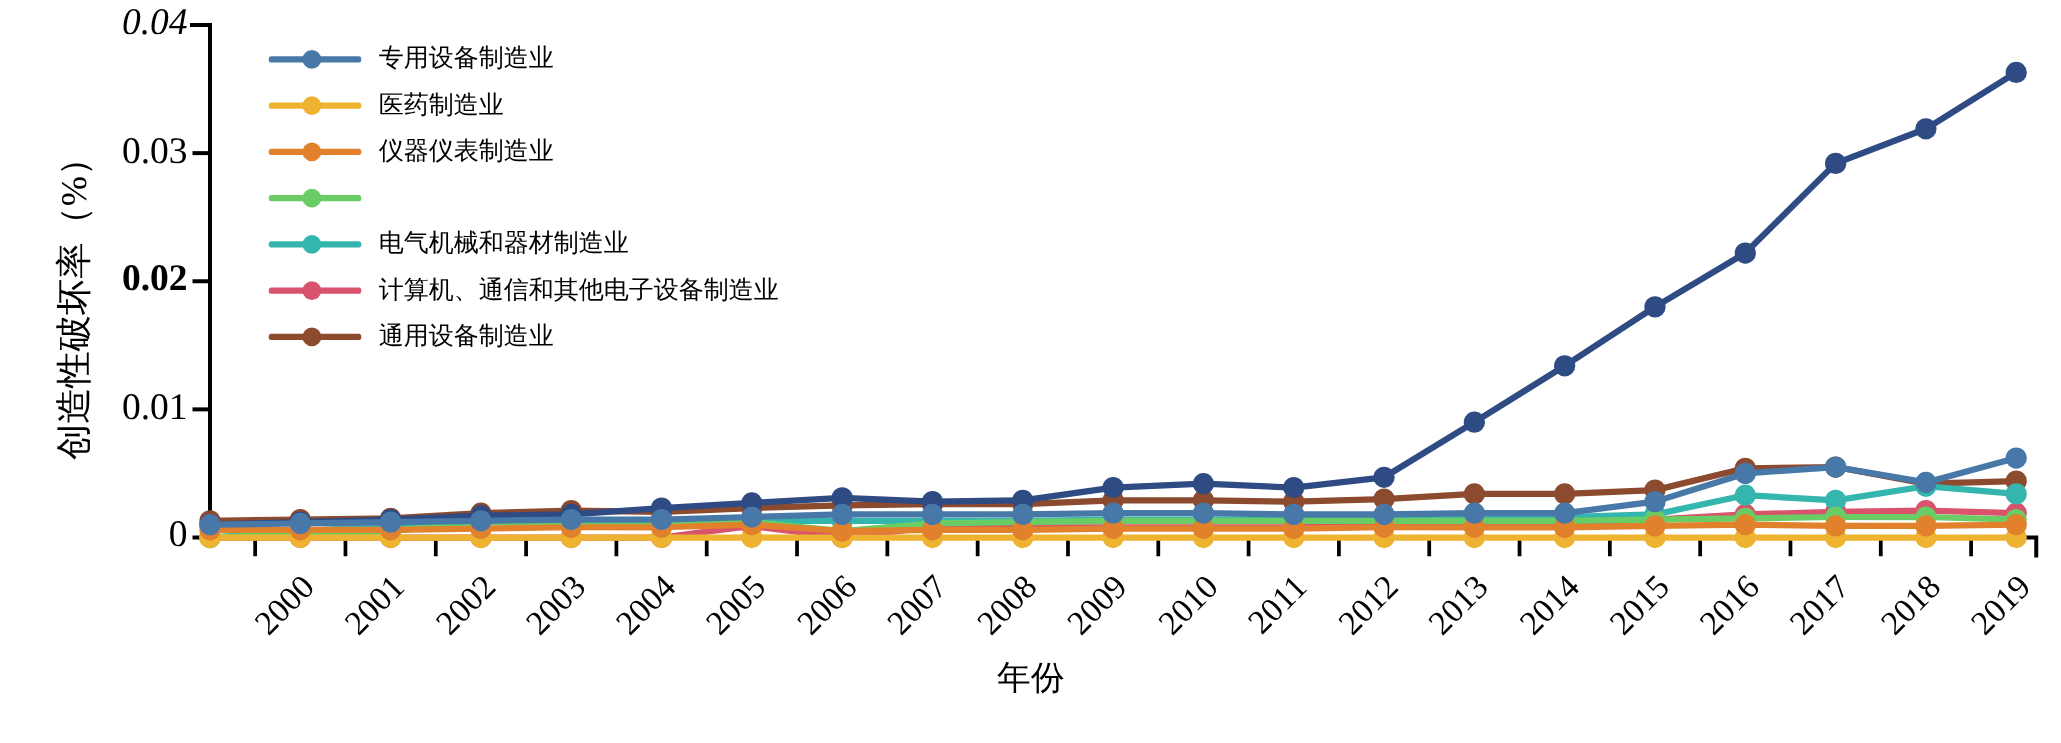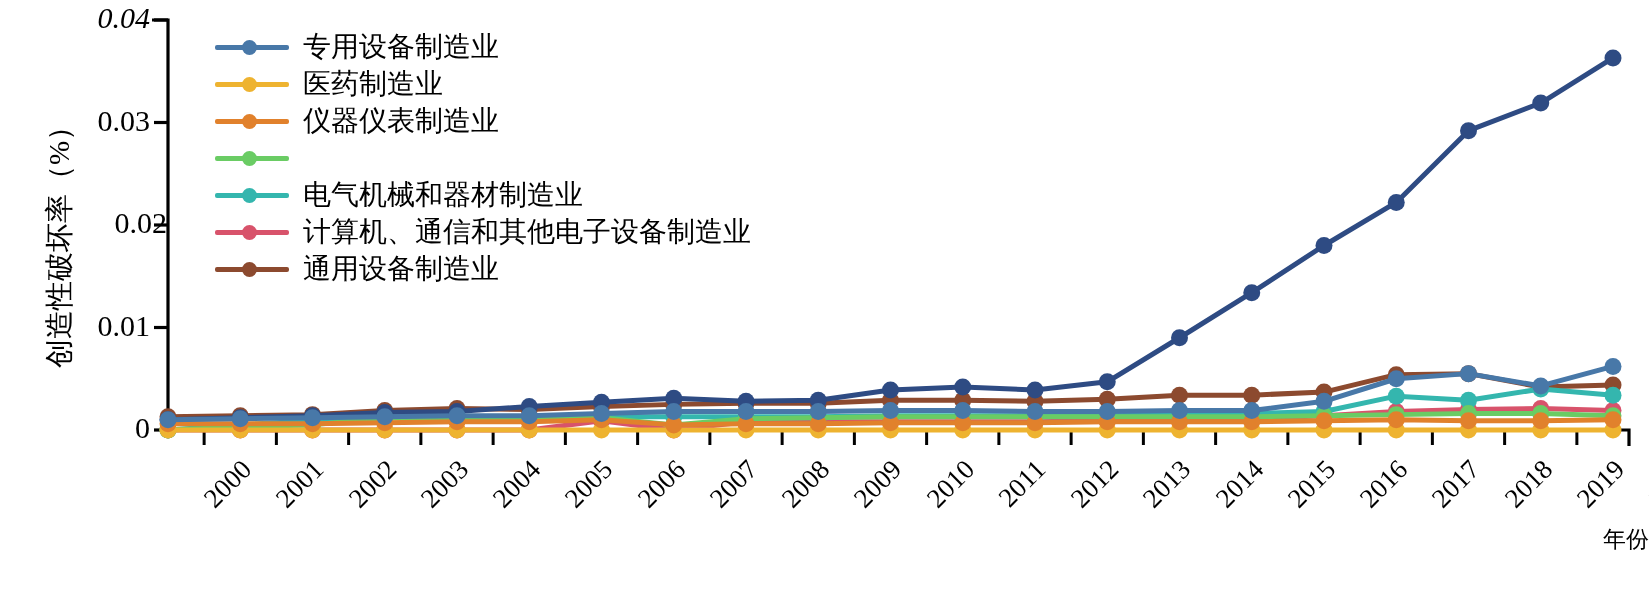--- a/index.html
+++ b/index.html
@@ -29,22 +29,22 @@
     transform: rotate(-90deg);
     transform-origin: center center;
     white-space: nowrap;
     letter-spacing: 0px;
   }
   .xlabel {
     position: absolute;
     left: 0;
     top: 524px;
     width: 1649px;
-    text-align: right;
-    font-size: 23px;
+    text-align: center;
+    font-size: 27px;
     color: #000;
   }
   .ytick {
     position: absolute;
     right: 0;
     width: 100px;
     text-align: right;
     font-size: 30px;
     color: #000;
     transform: translateY(-19px);
@@ -90,38 +90,38 @@
   }
   .legend-swatch .lsdot {
     position: absolute;
     left: 27px;
     top: 4px;
     width: 15px;
     height: 15px;
     border-radius: 50%;
   }
   .legend-label {
-    font-size: 28px;
+    font-size: 20px;
     color: #000;
     white-space: nowrap;
     line-height: 1;
   }
 </style>
 </head>
 <body>
 
 <div id="root">
 
   <div class="ylabel">创造性破坏率（%）</div>
   <div class="xlabel">年份</div>
 
   <div id="yticks">
       <div class="ytick" style="top: 430px; left: 50px; width: 100px;">0</div>
       <div class="ytick" style="top: 327.5px; left: 50px; width: 100px;">0.01</div>
-      <div class="ytick" style="top: 225px; left: 67px; width: 100px;">0.02</div>
+      <div class="ytick" style="top: 225px; left: 50px; width: 100px; font-weight: bold;">0.02</div>
       <div class="ytick" style="top: 122.5px; left: 50px; width: 100px;">0.03</div>
       <div class="ytick" style="top: 20px; left: 50px; width: 100px; font-style: italic;">0.04</div>
     </div>
   <div id="xticks">
       <div class="xtick" style="left: 182px; top: 454px;">2000</div>
       <div class="xtick" style="left: 254.25px; top: 454px;">2001</div>
       <div class="xtick" style="left: 326.5px; top: 454px;">2002</div>
       <div class="xtick" style="left: 398.75px; top: 454px;">2003</div>
       <div class="xtick" style="left: 471px; top: 454px;">2004</div>
       <div class="xtick" style="left: 543.25px; top: 454px;">2005</div>

